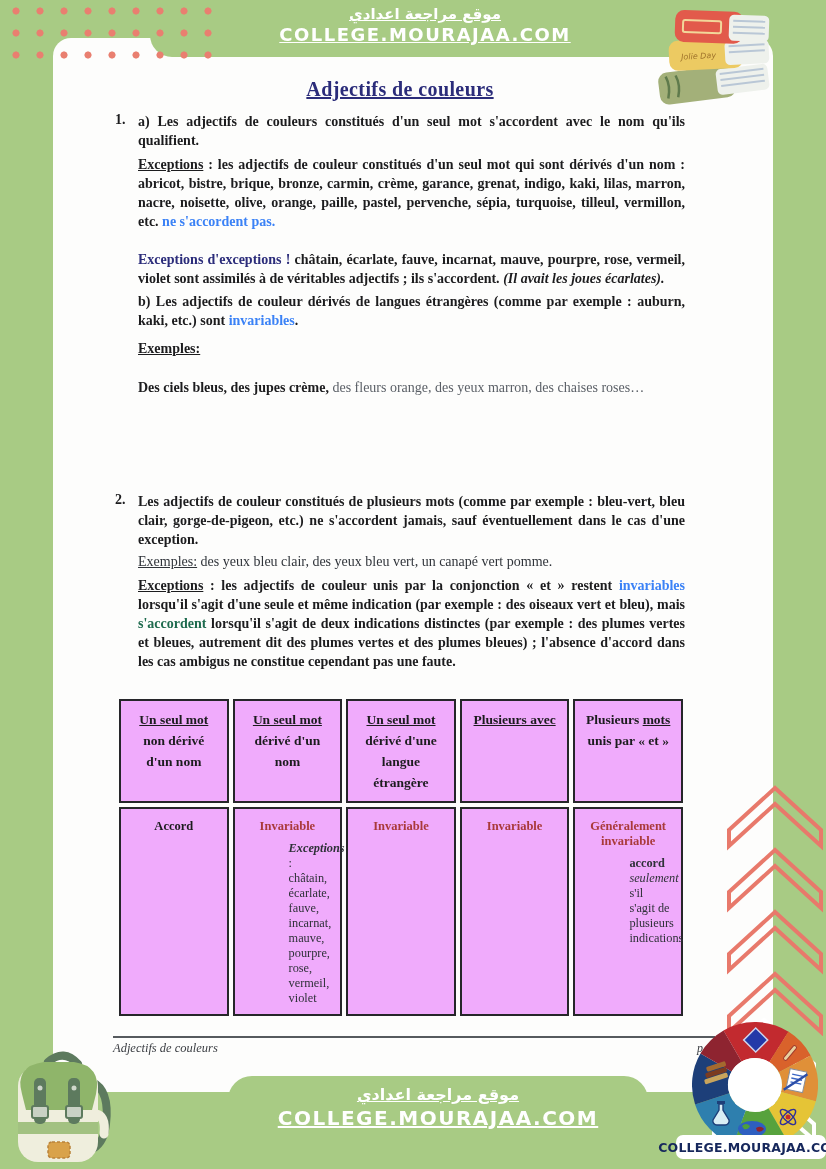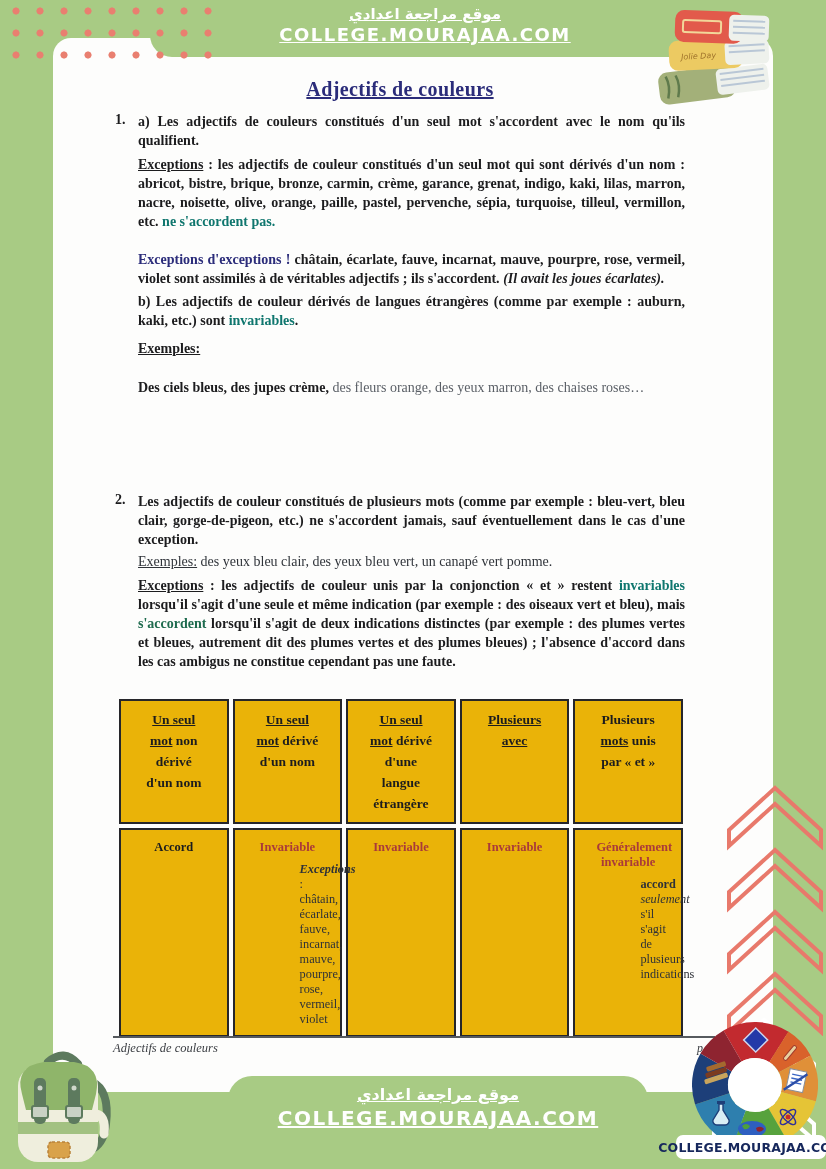--- a/index.html
+++ b/index.html
@@ -39,28 +39,28 @@
   .caption-pill{position:absolute;left:676px;top:1135px;width:150px;height:24px;background:#fff;
         border-radius:7px;z-index:7;display:flex;align-items:center;justify-content:center;
         font-family:"DejaVu Sans",sans-serif;font-weight:bold;font-size:12.5px;color:#16275c;letter-spacing:0.2px;}
   
   .doc-title{position:absolute;left:115px;top:78px;width:570px;text-align:center;font-size:20px;
         font-weight:bold;color:#2b2c7a;text-decoration:underline;letter-spacing:0.4px;z-index:2;}
   .num{position:absolute;left:115px;font-weight:bold;font-size:14px;z-index:2;}
   .para{position:absolute;left:138px;width:547px;font-size:14px;line-height:19px;
         text-align:justify;font-weight:bold;z-index:2;}
   .bu{font-weight:bold;text-decoration:underline;}
-  .red{color:#0f766e;} .navy{color:#2b2c7a;} .grn{color:#1e6b4e;}
+  .red{color:#3b82f6;} .navy{color:#2b2c7a;} .grn{color:#1e6b4e;}
   .muted{color:#5a5f66;font-weight:normal;}
   .plain{font-weight:normal;color:#30343a;}
   .ital{font-style:italic;}
   
   .tbl{position:absolute;left:115px;top:695px;width:572px;border-collapse:separate;
        border-spacing:4px;z-index:2;table-layout:fixed;}
-  .tbl th,.tbl td{border:2px solid #26262a;vertical-align:top;padding:8px 21px;background:#eab308;}
+  .tbl th,.tbl td{border:2px solid #26262a;vertical-align:top;padding:8px 10px;background:#f0abfc;}
   .tbl th{font-weight:bold;font-size:13.5px;text-align:center;height:74px;line-height:21px;}
   .tbl td{height:108px;font-size:12.5px;}
   .cell-main{display:block;text-align:center;font-weight:bold;color:#a93a3a;line-height:15px;margin-top:2px;}
   .cell-main.black{color:#1c1c1e;}
   .cell-extra{display:block;text-align:left;font-weight:normal;font-size:12.3px;line-height:15px;margin-top:7px;color:#2e3138;margin-left:44px;}
   .bi{font-weight:bold;font-style:italic;}
   
   .pf-rule{position:absolute;left:113px;top:1036px;width:602px;height:2px;background:#565a5e;z-index:2;}
   .pf-row{position:absolute;left:113px;top:1041px;width:602px;font-size:12.5px;font-style:italic;
           color:#3a3d42;z-index:2;}

